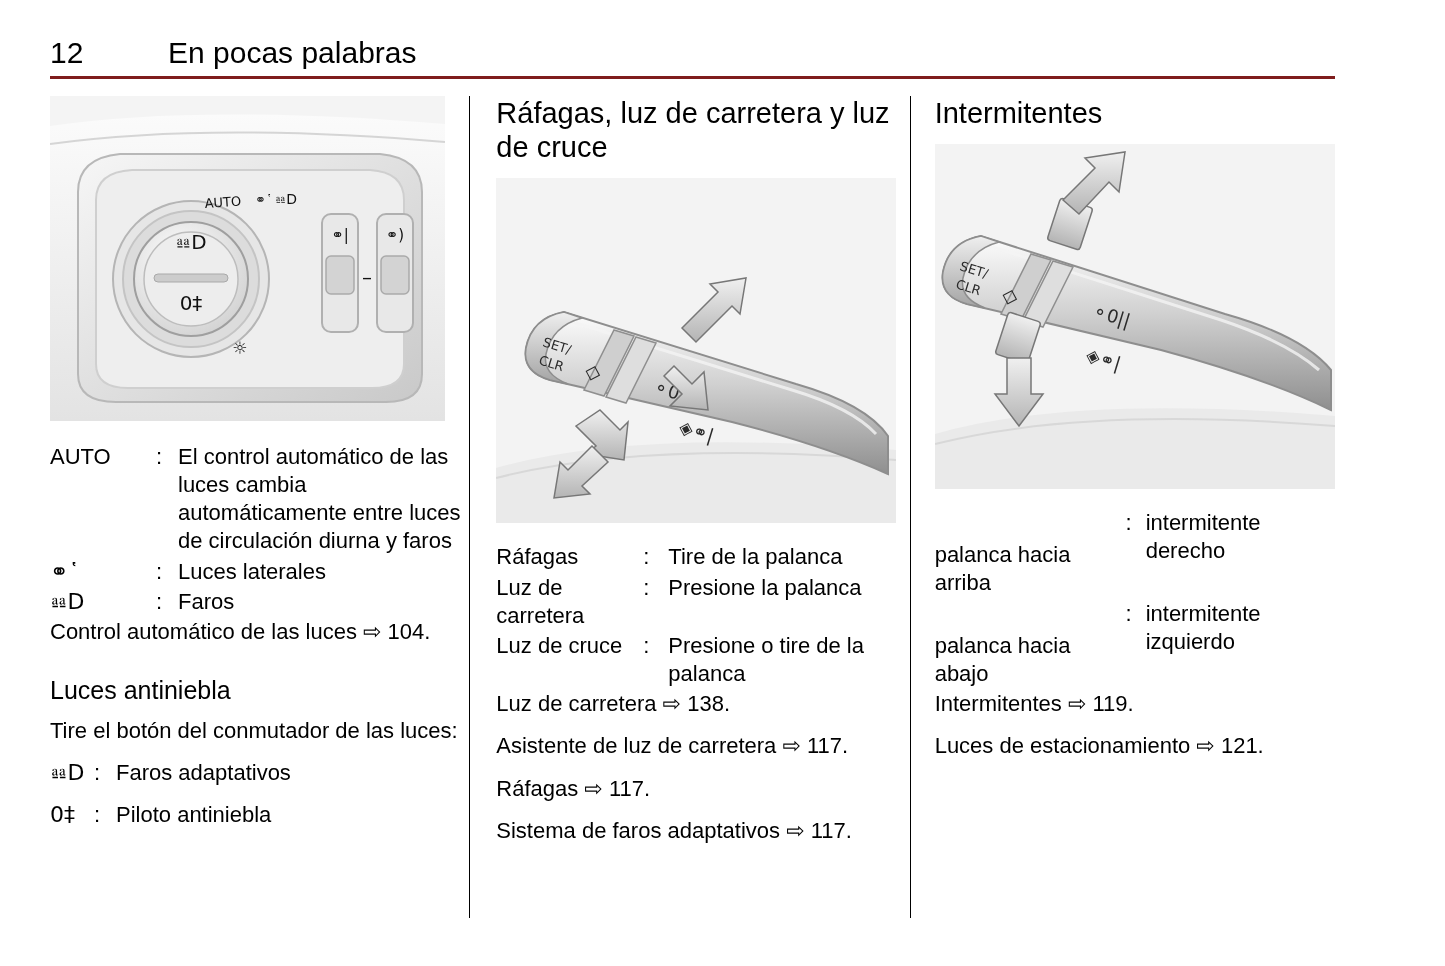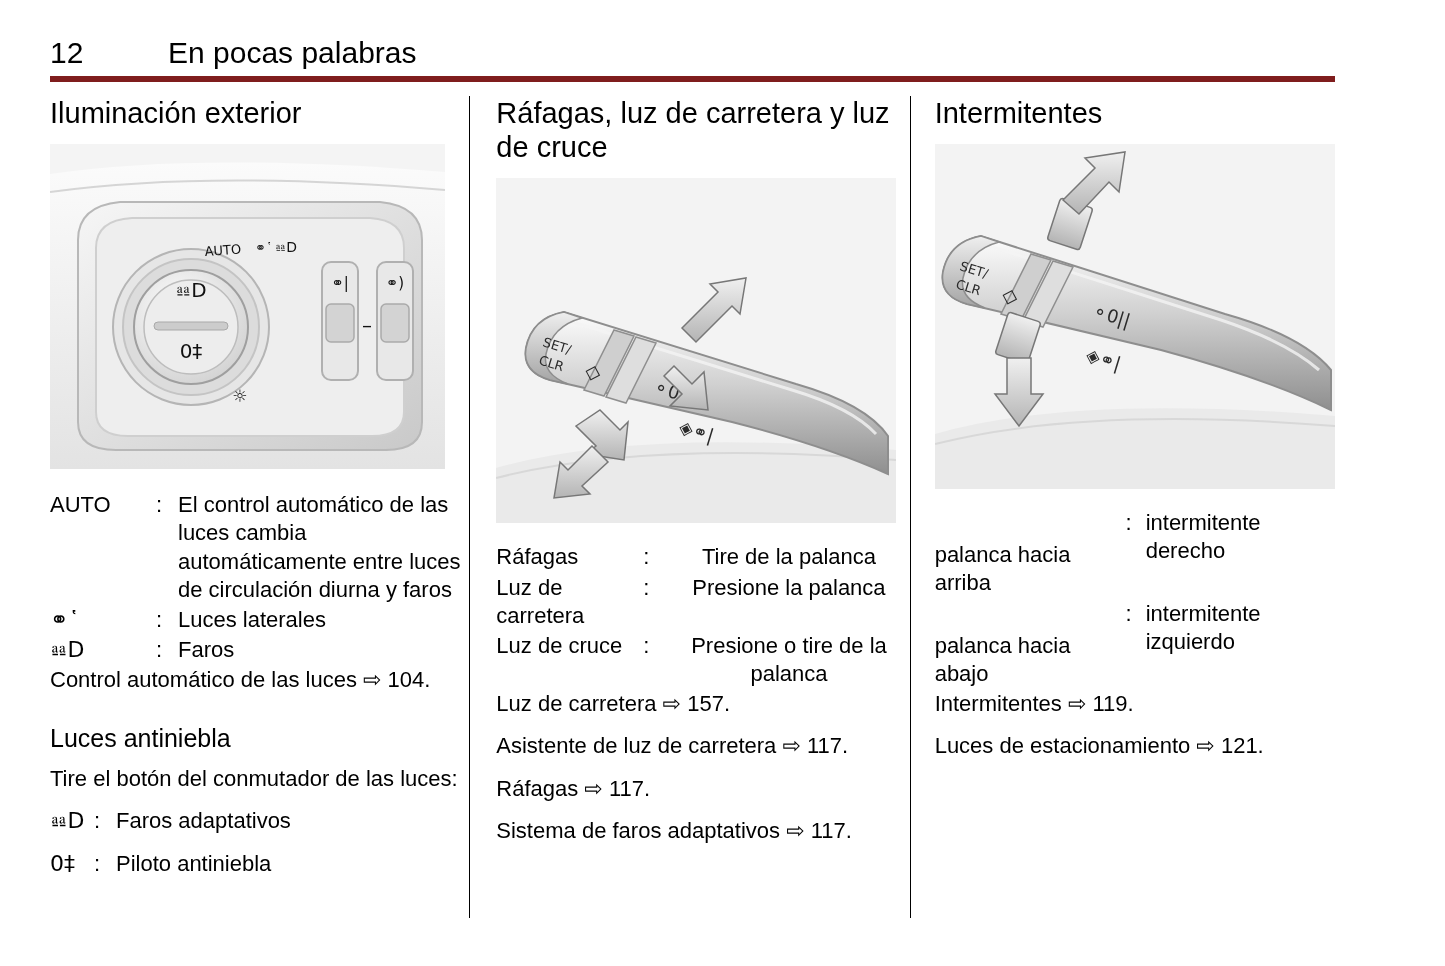--- a/index.html
+++ b/index.html
@@ -19,21 +19,21 @@
     left: 0; top: 0;
     width: 1445px; height: 966px;
   }
   
   .header {
     position: absolute;
     left: 50px; top: 36px;
     width: 1285px;
     display: flex;
     align-items: baseline;
-    border-bottom: 6px solid #7f1d1d;
+    border-bottom: 3px solid #7f1d1d;
     padding-bottom: 6px;
   }
   .page-number {
     font-size: 30px;
     letter-spacing: 0px;
     width: 118px;
   }
   .header-title {
     font-size: 30px;
   }
@@ -90,21 +90,21 @@
   .defrow .desc {
     flex: 1 1 auto;
   }
   
   .c1 .term { width: 98px; }
   .c1 .colon { width: 22px; }
   .c1 .desc { padding-left: 8px; }
 
   .c2 .term { width: 140px; }
   .c2 .colon { width: 20px; }
-  .c2 .desc { padding-left: 12px; text-align: center; }
+  .c2 .desc { padding-left: 12px; }
 
   .c3 .term { width: 185px; margin-top: 32px; }
   .c3 .colon { width: 18px; }
   .c3 .desc { padding-left: 8px; }
 
   .fog .term { width: 34px; text-align:left;}
   .fog .colon { width: 26px; }
   .fog .desc { padding-left: 6px; }
 
   .sym {
@@ -132,21 +132,20 @@
 <div class="page">
 
   <div class="header">
     <div class="page-number">12</div>
     <div class="header-title">En pocas palabras</div>
   </div>
 
   <div class="columns">
 
     <div class="col col1">
-      <h1 class="sect">Iluminación exterior</h1>
 
       <div class="fig fig1">
         <svg width="395" height="325" viewBox="0 0 395 325">
           <defs>
             <linearGradient id="g1" x1="0" y1="0" x2="0" y2="1">
               <stop offset="0" stop-color="#fbfbfb"></stop>
               <stop offset="1" stop-color="#e3e3e3"></stop>
             </linearGradient>
             <radialGradient id="rg1" cx="0.4" cy="0.35" r="0.75">
               <stop offset="0" stop-color="#ffffff"></stop>
@@ -284,21 +283,21 @@
           <div class="colon">:</div>
           <div class="desc">Presione la palanca</div>
         </div>
         <div class="defrow">
           <div class="term">Luz de cruce</div>
           <div class="colon">:</div>
           <div class="desc">Presione o tire de la palanca</div>
         </div>
       </div>
 
-      <p class="body mt26">Luz de carretera ⇨ 157.</p>
+      <p class="body mt26">Luz de carretera ⇨ 138.</p>
       <p class="body">Asistente de luz de carretera ⇨ 117.</p>
       <p class="body">Ráfagas ⇨ 117.</p>
       <p class="body">Sistema de faros adaptativos ⇨ 117.</p>
     </div>
 
     <div class="divider"></div>
 
     <div class="col col3">
       <h1 class="sect">Intermitentes</h1>
 

